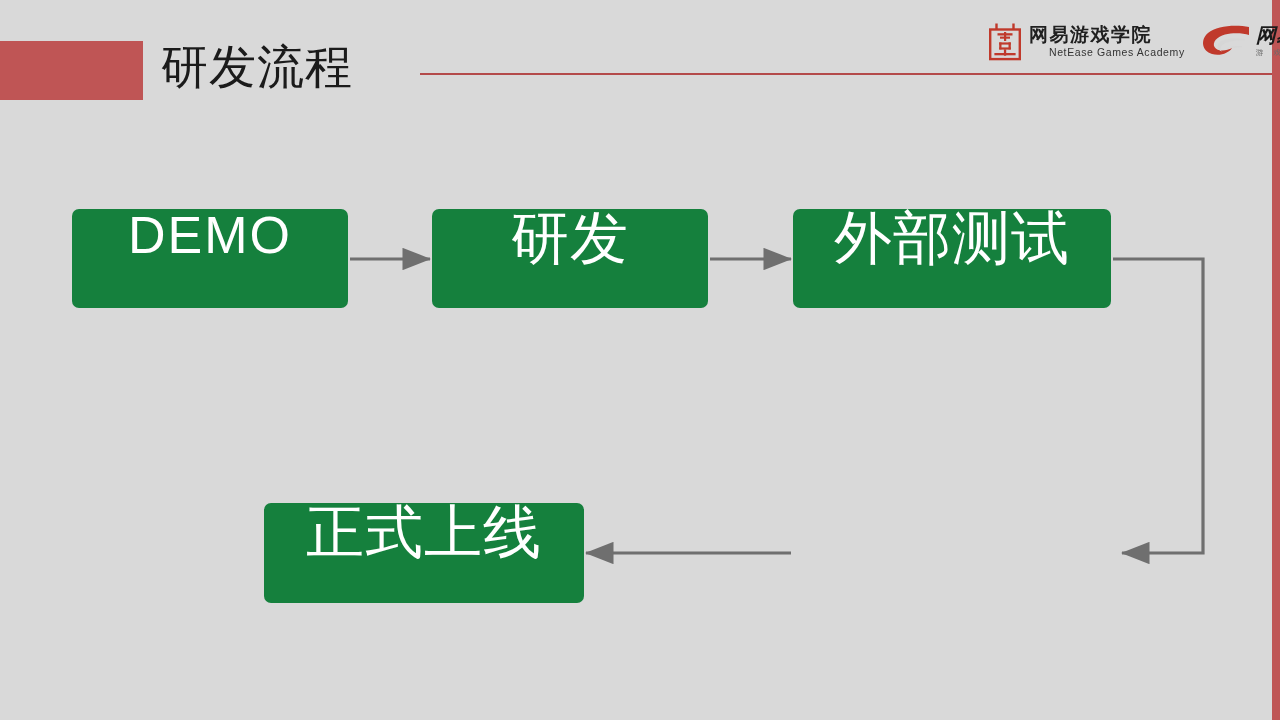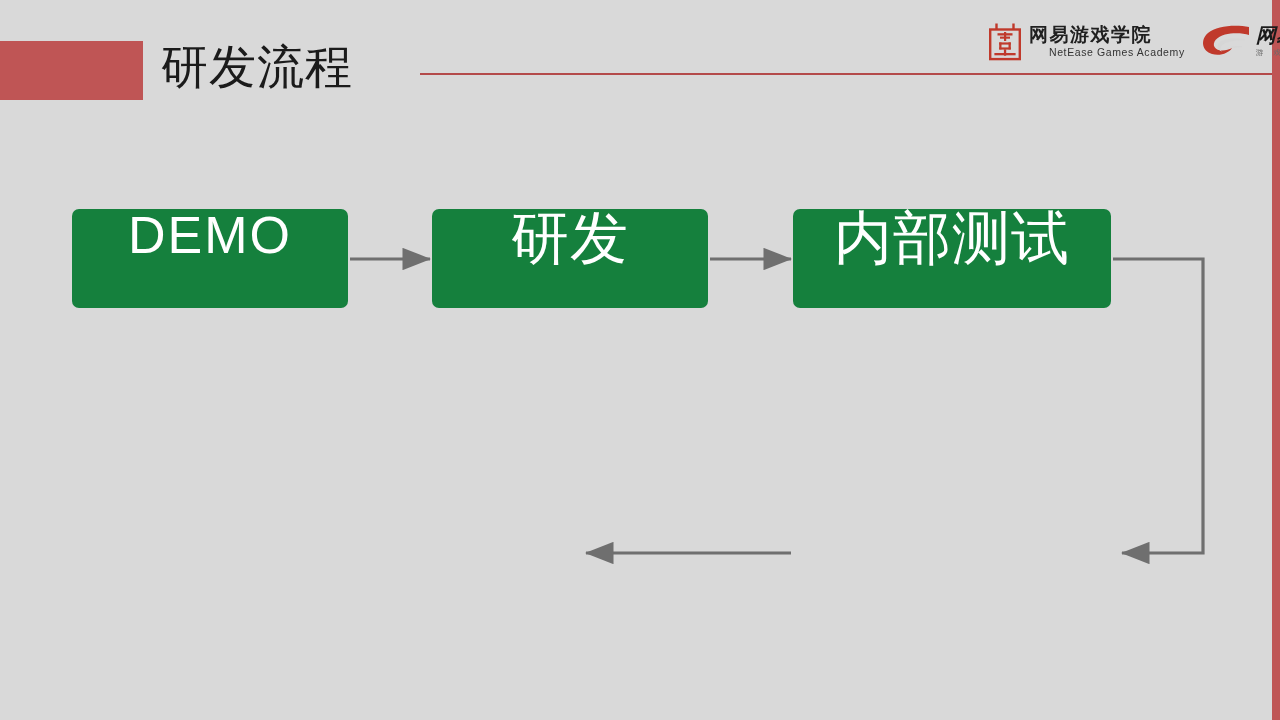--- a/index.html
+++ b/index.html
@@ -243,18 +243,21 @@
 
   <div class="node latin" id="node-demo">
     <span class="node-label">DEMO</span>
   </div>
 
   <div class="node" id="node-dev">
     <span class="node-label">研发</span>
   </div>
 
   <div class="node" id="node-internal">
-    <span class="node-label">内部测试</span>
-  </div>
-
-
+    <span class="node-label">外部测试</span>
+  </div>
+
+
+  <div class="node" id="node-release">
+    <span class="node-label">正式上线</span>
+  </div>
 
 </div>
 
 </body></html>

